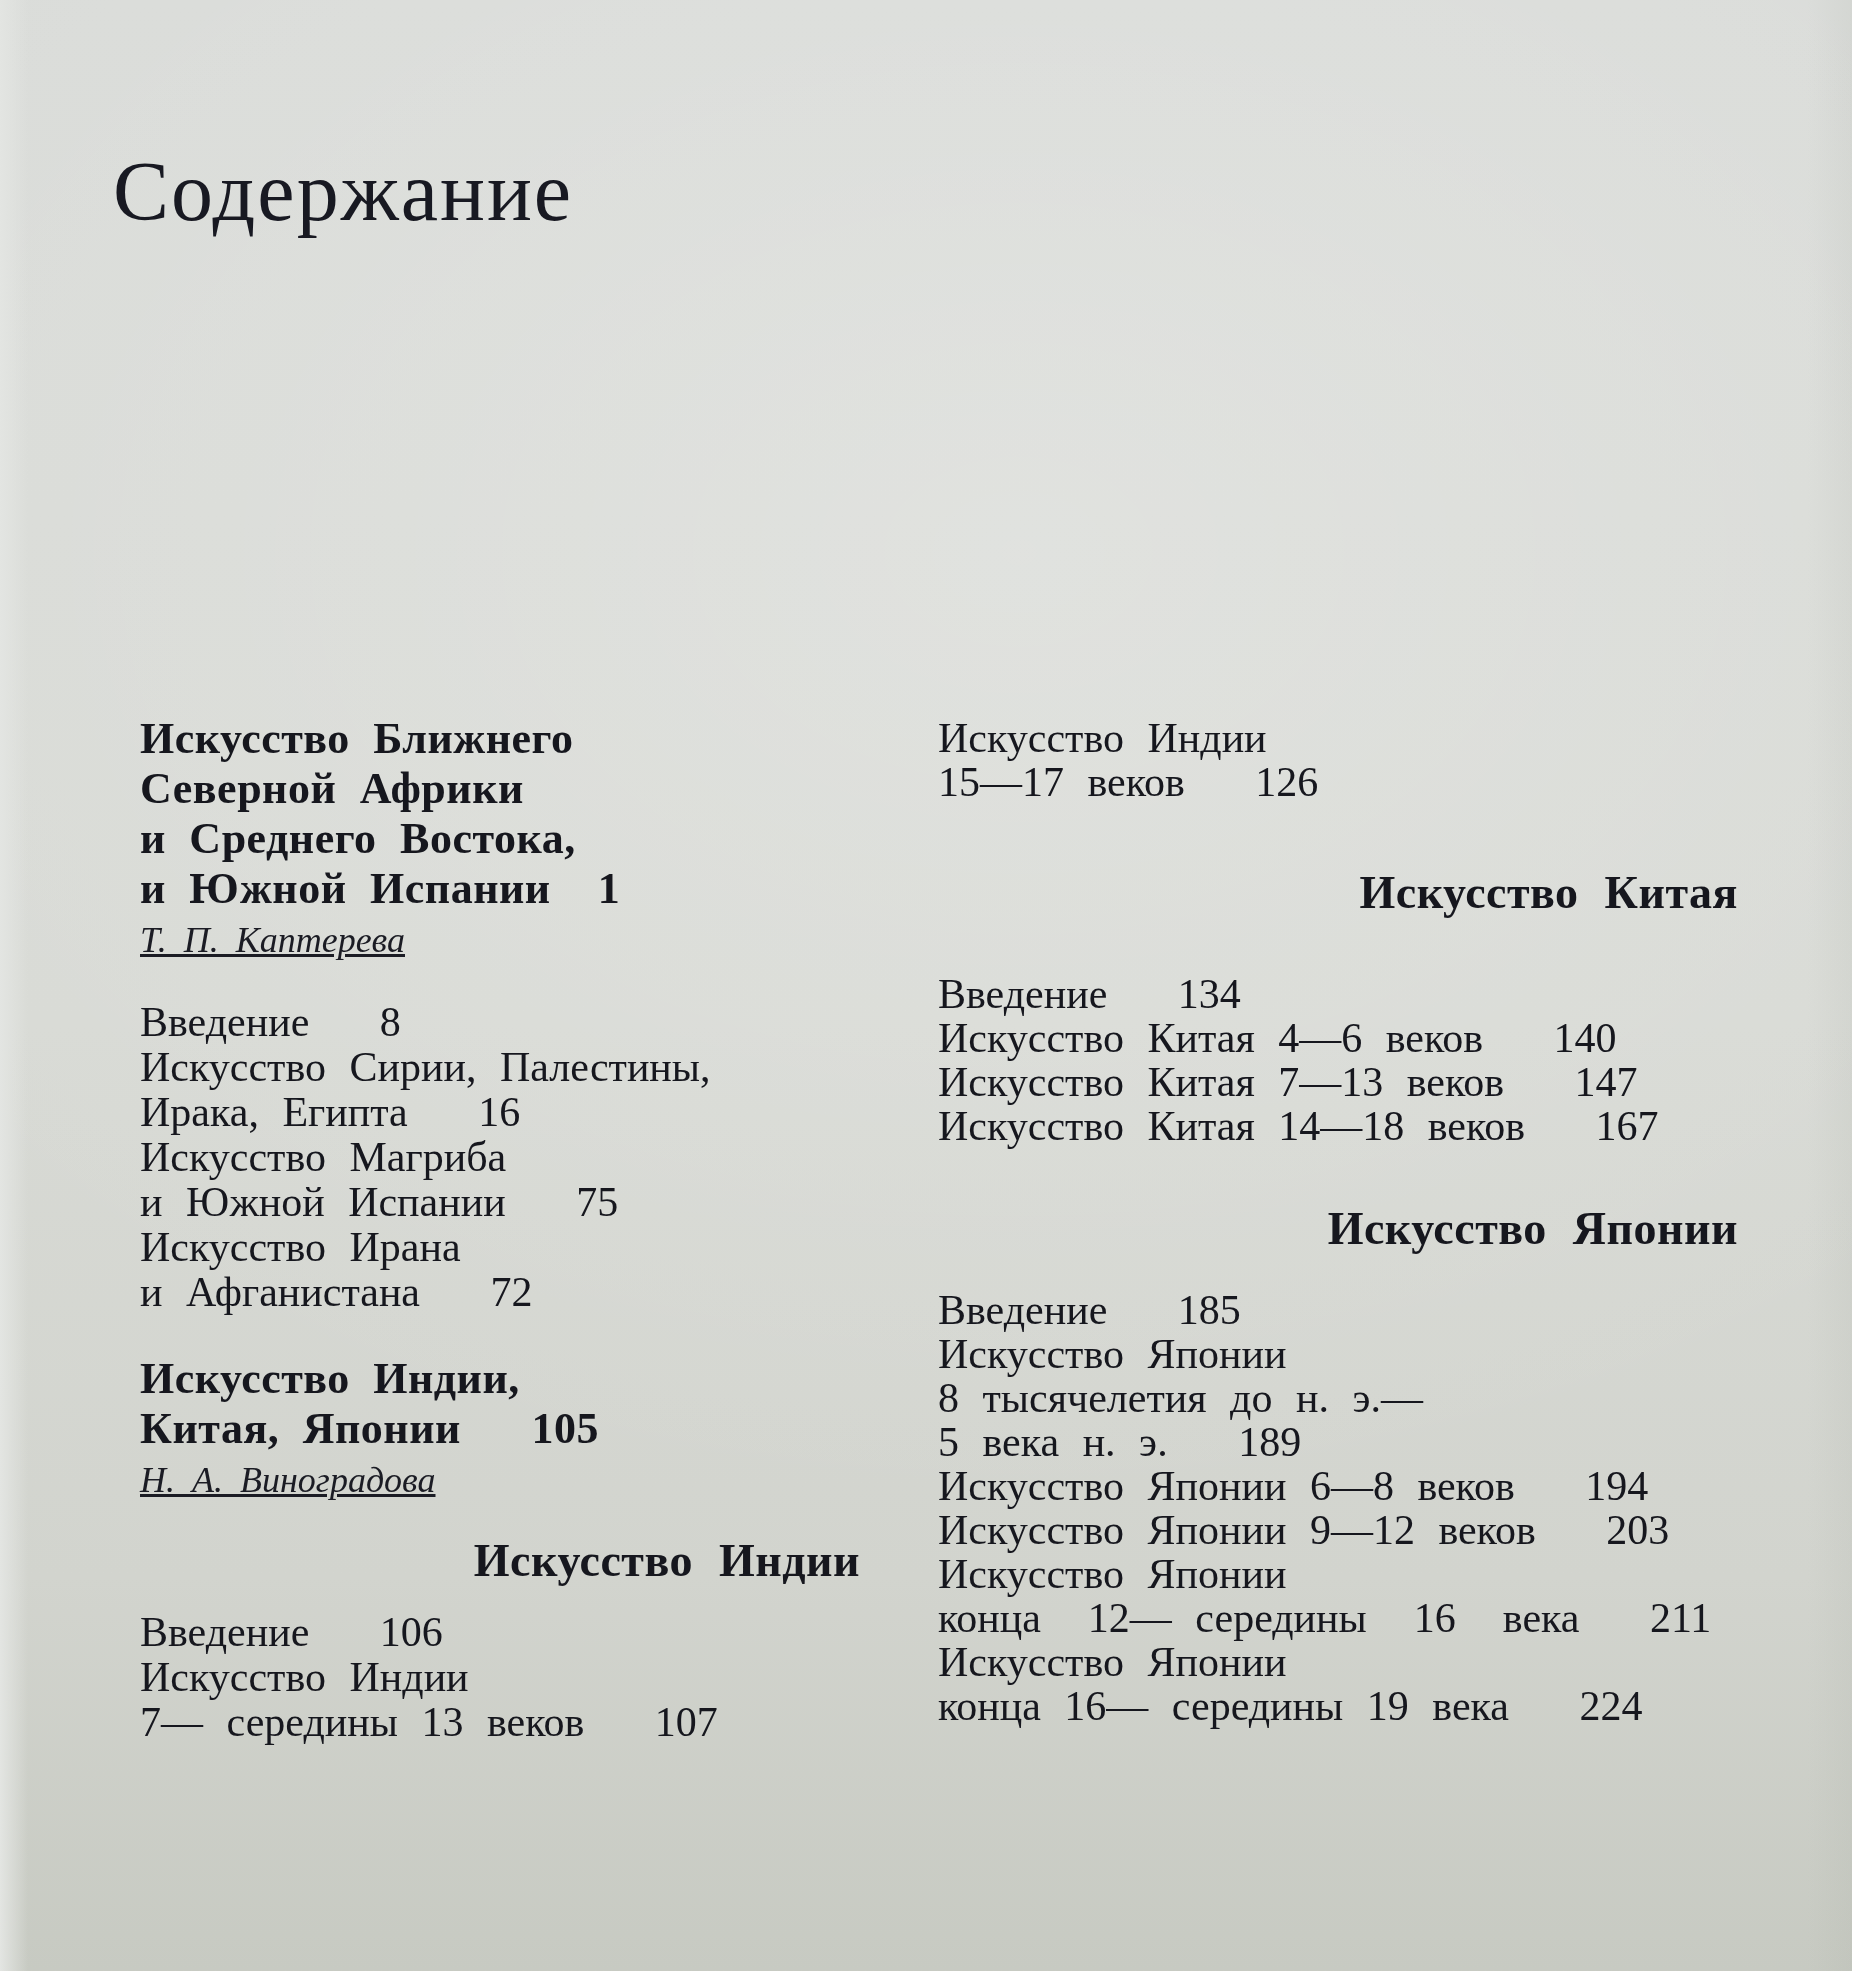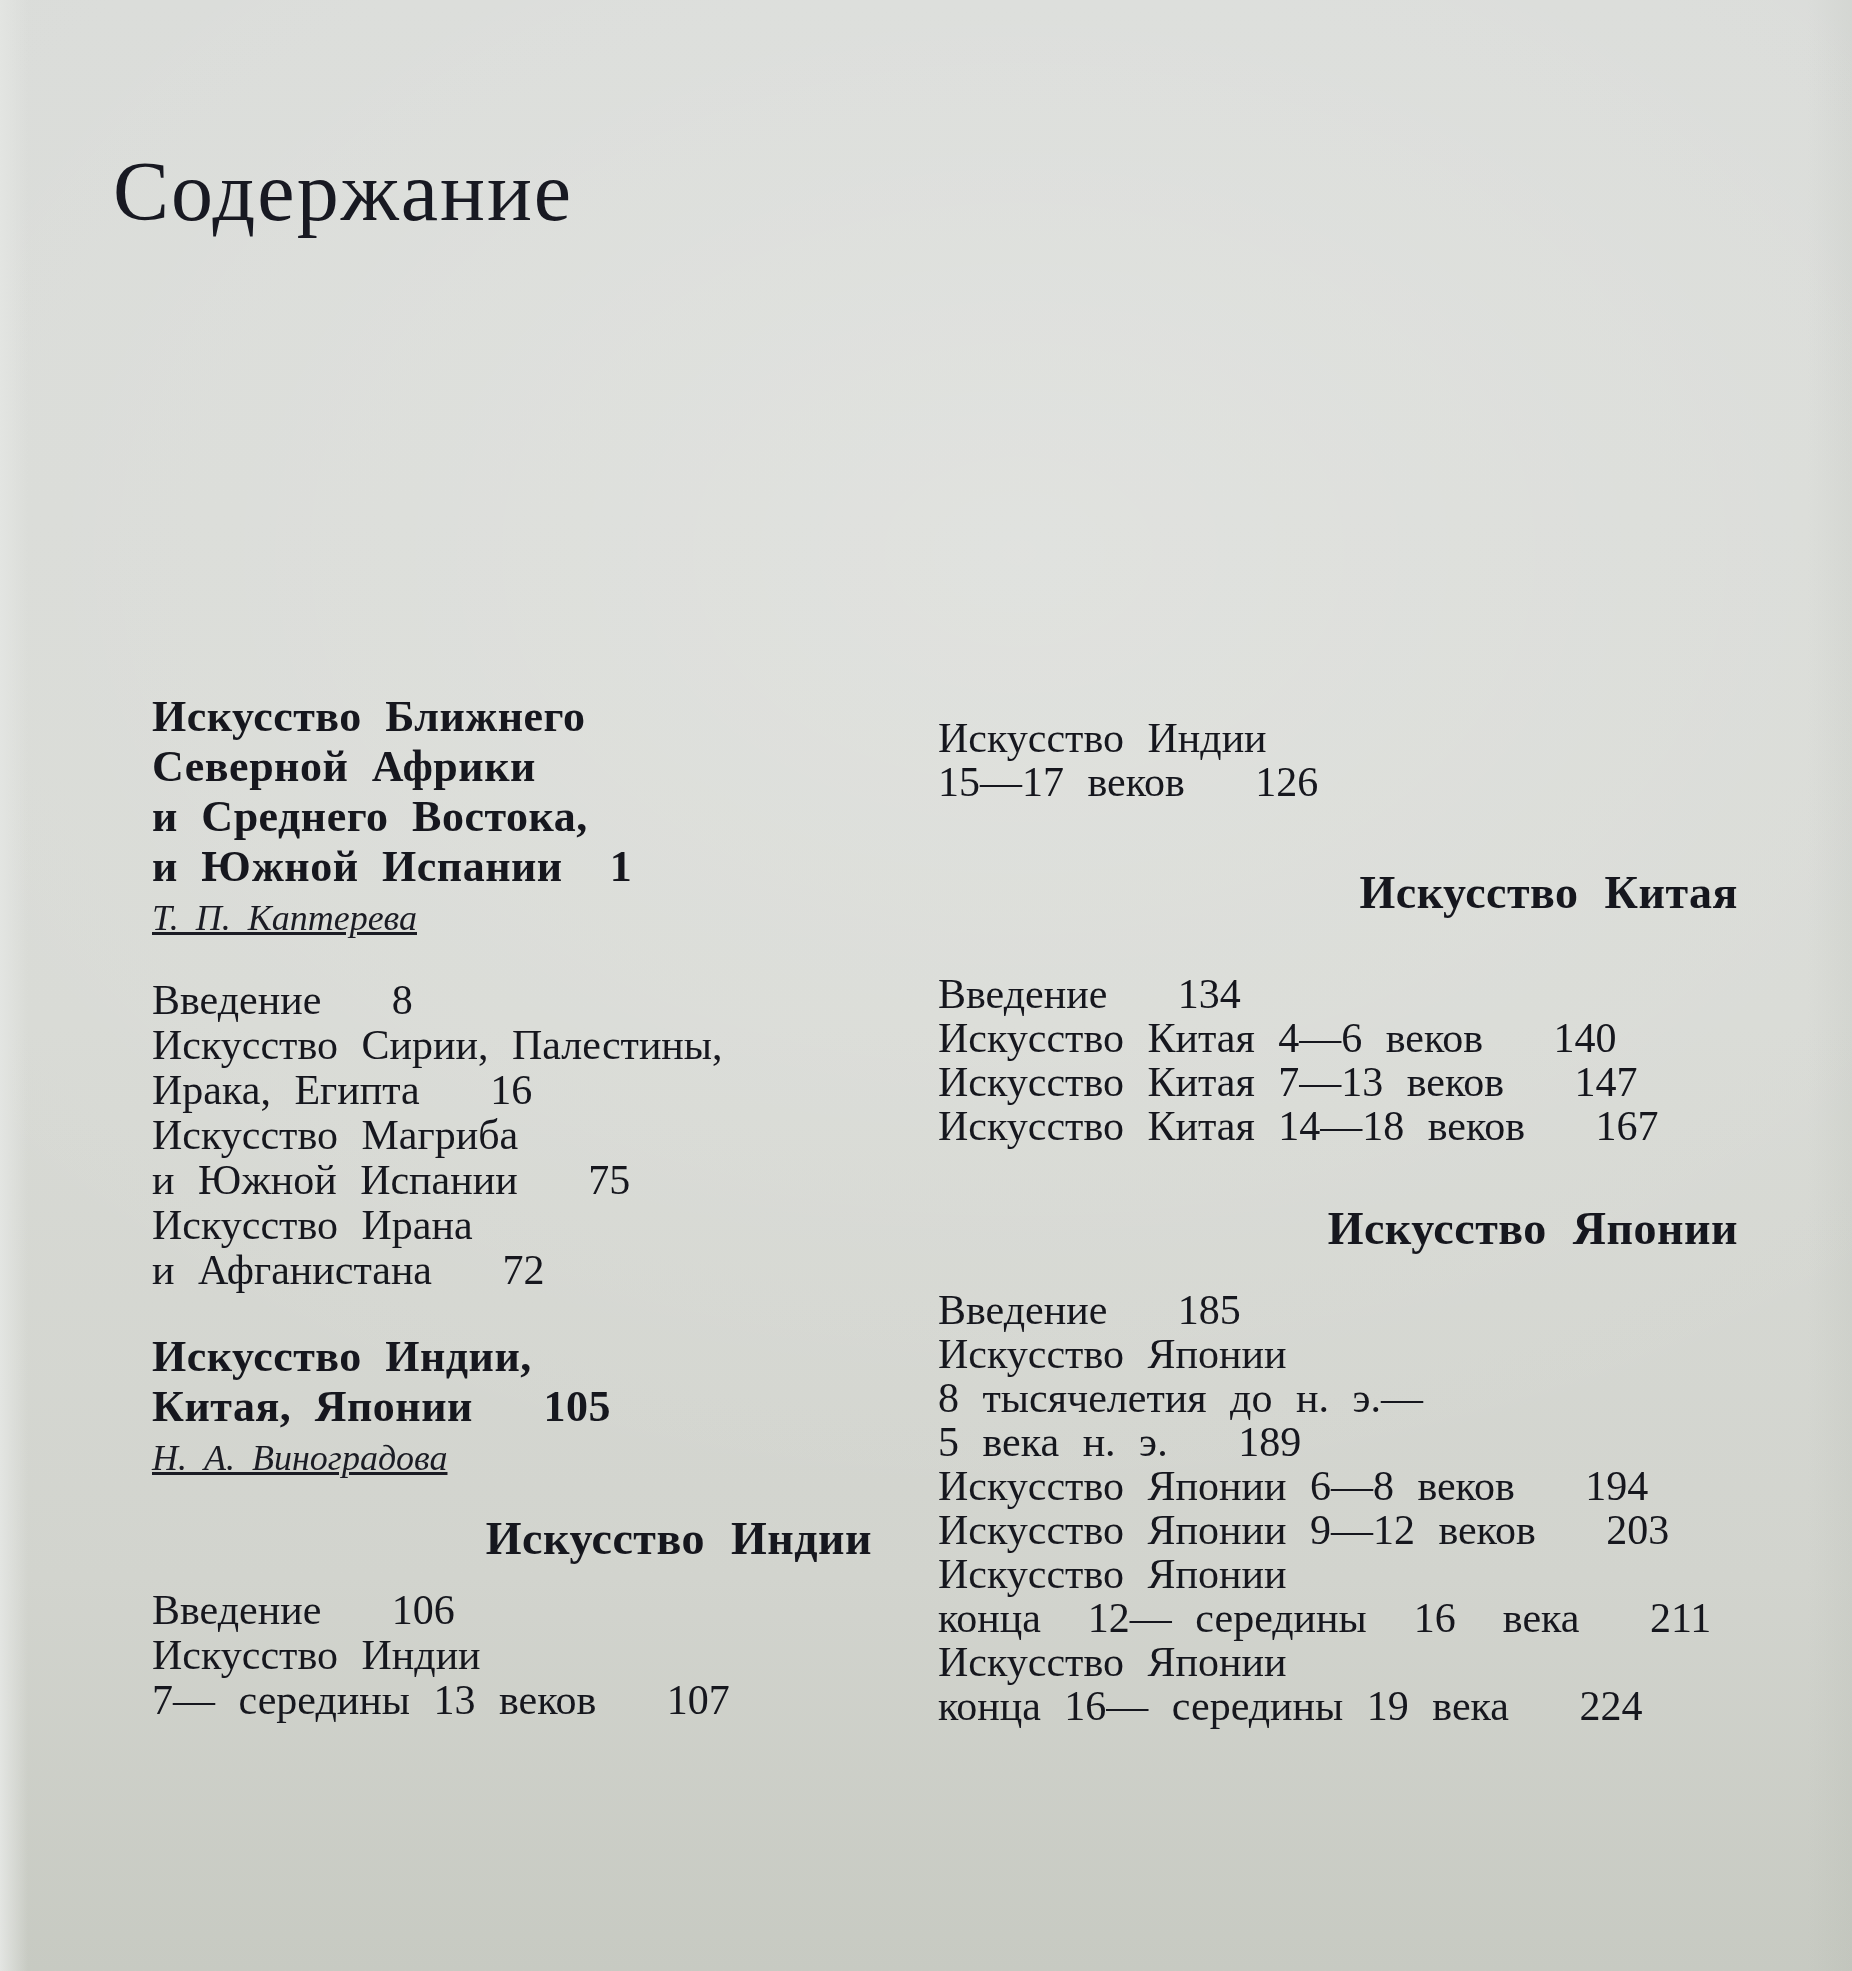--- a/index.html
+++ b/index.html
@@ -15,21 +15,21 @@
       linear-gradient(270deg, rgba(150,155,145,0.10) 0px, rgba(150,155,145,0) 45px),
       radial-gradient(ellipse 120% 80% at 55% 28%, rgba(255,255,255,0.20), rgba(255,255,255,0) 62%),
       linear-gradient(180deg, #dadcd9 0%, #d8dad5 52%, #d2d4ce 80%, #c7cac2 100%);
   }
   .title{
     position:absolute;left:113px;top:150px;
     font-size:84px;line-height:1;letter-spacing:2px;
     color:#181922;
   }
   .col{position:absolute;color:#16171e;}
-  .col-left{left:140px;top:692px;width:720px;margin-left:12px;}
+  .col-left{left:140px;top:714px;width:720px;}
   .col-right{left:938px;top:716px;width:800px;}
   .line,.st-line,.hdr,.author{white-space:pre-wrap;}
   .entries .line{
     font-size:42px;line-height:45px;word-spacing:13px;
   }
   .col-right .entries .line{line-height:44px;}
   .section-title .st-line{
     font-size:44px;line-height:50px;font-weight:bold;word-spacing:12px;
     letter-spacing:0.5px;
   }

